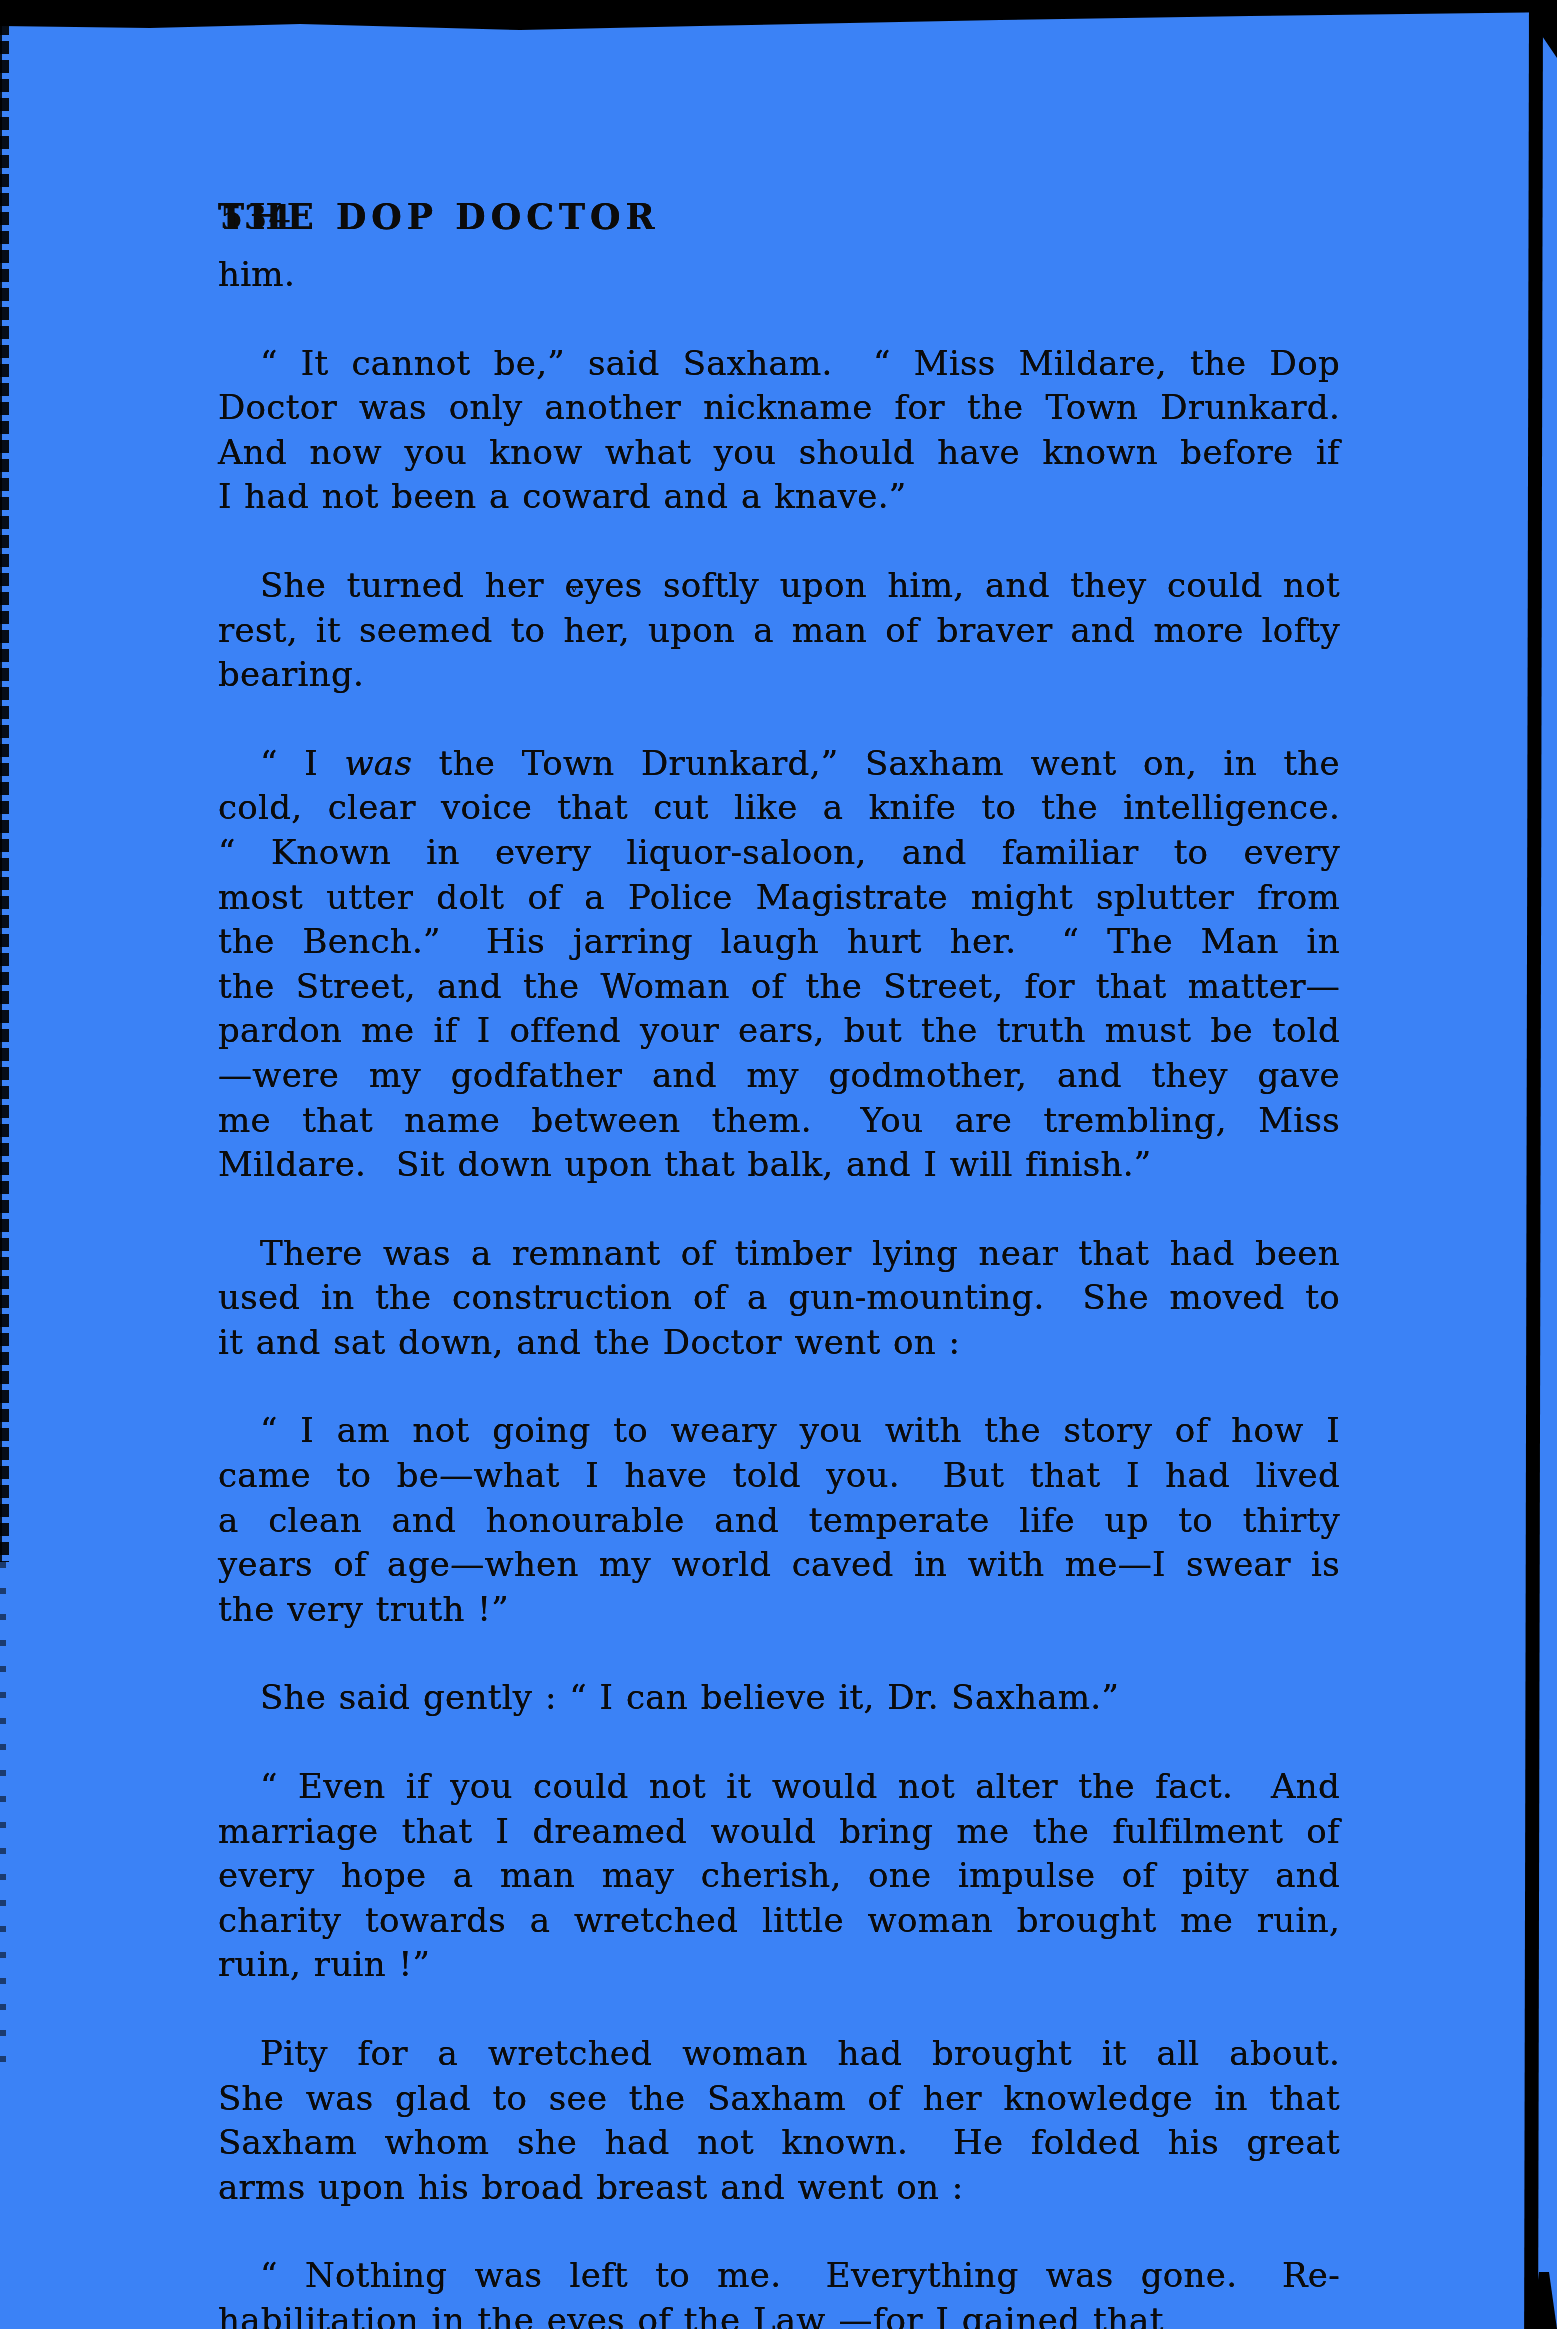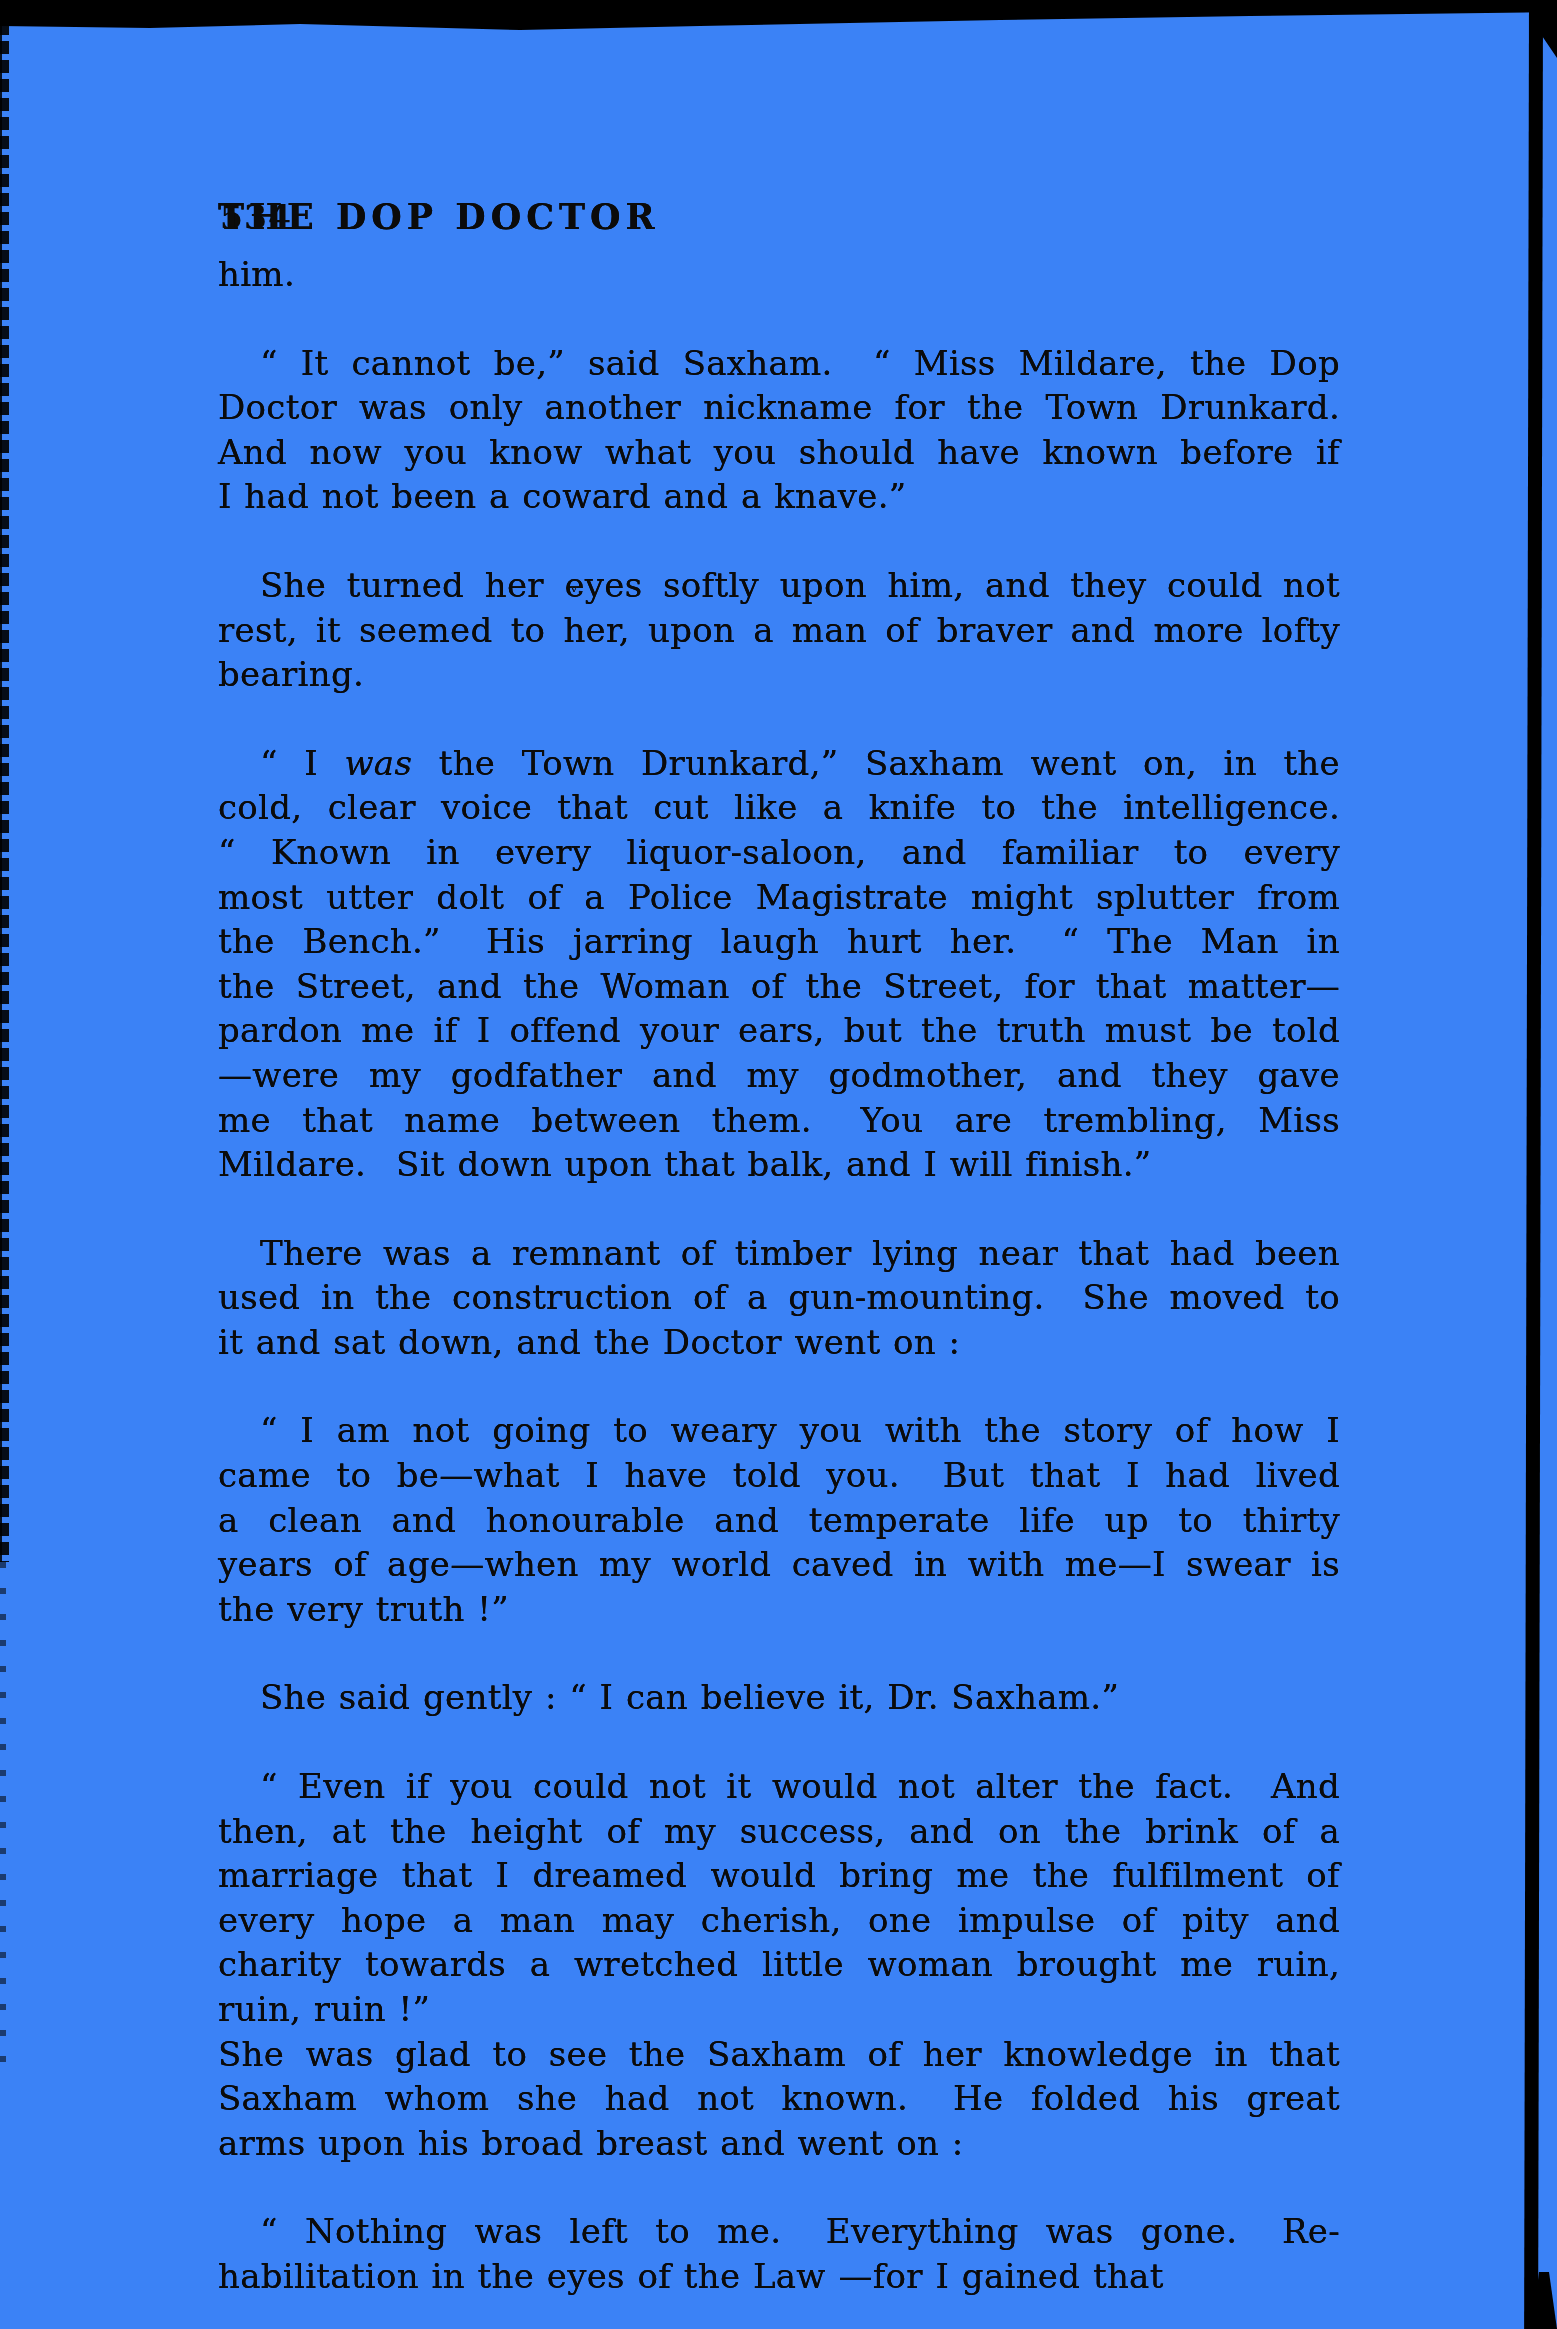--- a/index.html
+++ b/index.html
@@ -104,25 +104,25 @@
       <div class="line indent">There was a remnant of timber lying near that had been</div>
       <div class="line">used in the construction of a gun-mounting.  She moved to</div>
       <div class="line last">it and sat down, and the Doctor went on :</div>
       <div class="line indent">“ I am not going to weary you with the story of how I</div>
       <div class="line">came to be—what I have told you.  But that I had lived</div>
       <div class="line">a clean and honourable and temperate life up to thirty</div>
       <div class="line">years of age—when my world caved in with me—I swear is</div>
       <div class="line last">the very truth !”</div>
       <div class="line indent last">She said gently : “ I can believe it, Dr. Saxham.”</div>
       <div class="line indent">“ Even if you could not it would not alter the fact.  And</div>
-      <div class="line">then, at the height of my success, and on the brink of a</div>
       <div class="line">marriage that I dreamed would bring me the fulfilment of</div>
       <div class="line">every hope a man may cherish, one impulse of pity and</div>
       <div class="line">charity towards a wretched little woman brought me ruin,</div>
       <div class="line last">ruin, ruin !”</div>
+      <div class="line indent">Pity for a wretched woman had brought it all about.</div>
       <div class="line">She was glad to see the Saxham of her knowledge in that</div>
       <div class="line">Saxham whom she had not known.  He folded his great</div>
       <div class="line last">arms upon his broad breast and went on :</div>
       <div class="line indent">“ Nothing was left to me.  Everything was gone.  Re-</div>
       <div class="line last">habilitation in the eyes of the Law —for I gained that</div>
     </div>
 
 <span class="artifact" style="left: 571px; top: 582px;">ᵛ·</span>
   </div>
 

